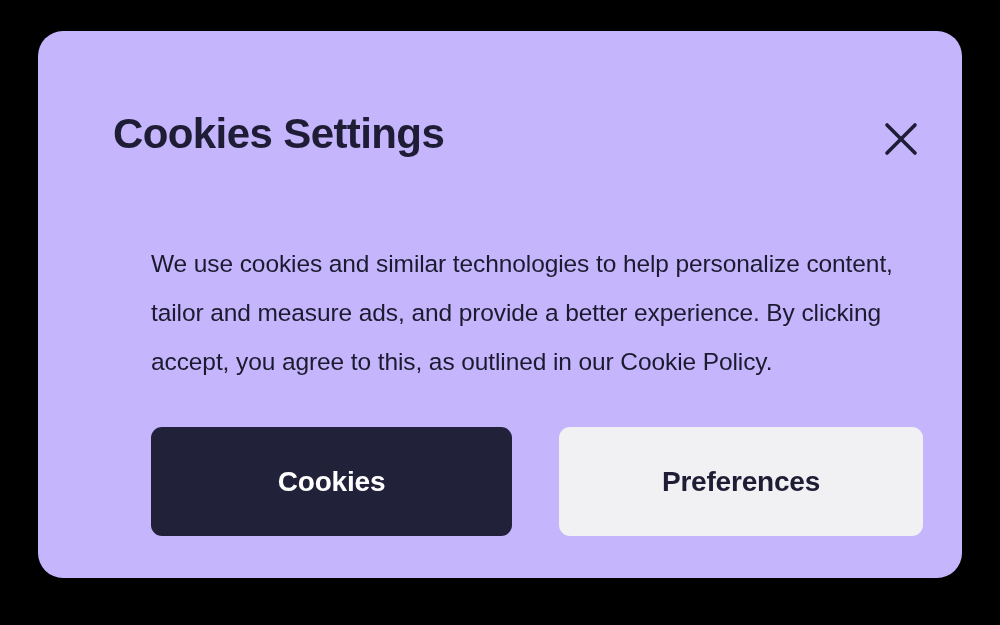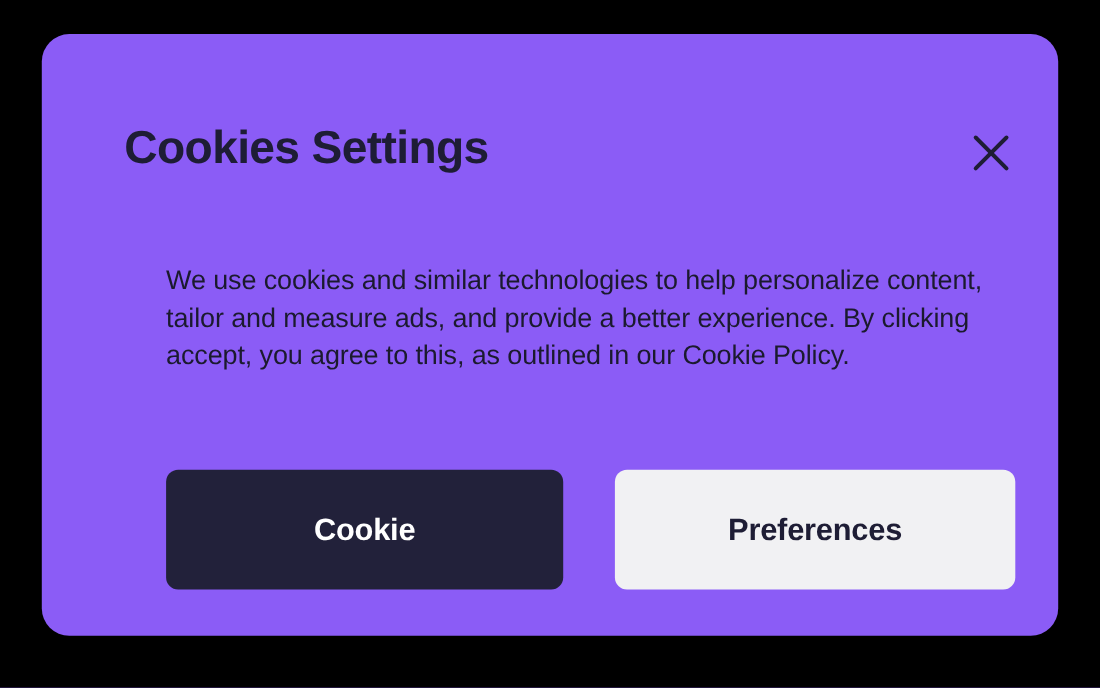--- a/index.html
+++ b/index.html
@@ -22,21 +22,21 @@
     background: #000000;
   }
 
   
   .cookie-card {
     position: absolute;
     left: 38px;
     top: 31px;
     width: 924px;
     height: 547px;
-    background: #8b5cf6;
+    background: #c4b5fd;
     border-radius: 25px;
     box-sizing: border-box;
   }
 
   
   .card-header {
     position: absolute;
     left: 75px;
     top: 75px;
     width: 810px;
@@ -78,21 +78,21 @@
   }
 
   
   .dialog-body {
     position: absolute;
     left: 113px;
     top: 208px;
     width: 790px;
     margin: 0;
     font-size: 24.5px;
-    line-height: 34px;
+    line-height: 49px;
     font-weight: normal;
     color: #1b1a2e;
     letter-spacing: -0.1px;
   }
 
   
   .dialog-actions {
     position: absolute;
     left: 113px;
     top: 396px;
@@ -149,18 +149,18 @@
             <line x1="5" y1="5" x2="33" y2="33" stroke="#1e1d35" stroke-width="3.6" stroke-linecap="round"></line>
             <line x1="33" y1="5" x2="5" y2="33" stroke="#1e1d35" stroke-width="3.6" stroke-linecap="round"></line>
           </svg>
         </span>
       </button>
     </div>
 
     <p class="dialog-body">We use cookies and similar technologies to help personalize content, tailor and measure ads, and provide a better experience. By clicking accept, you agree to this, as outlined in our Cookie Policy.</p>
 
     <div class="dialog-actions">
-      <button class="btn btn-accept">Cookie</button>
+      <button class="btn btn-accept">Cookies</button>
       <button class="btn btn-preferences">Preferences</button>
     </div>
 
   </div>
 </div>
 
 </body></html>

